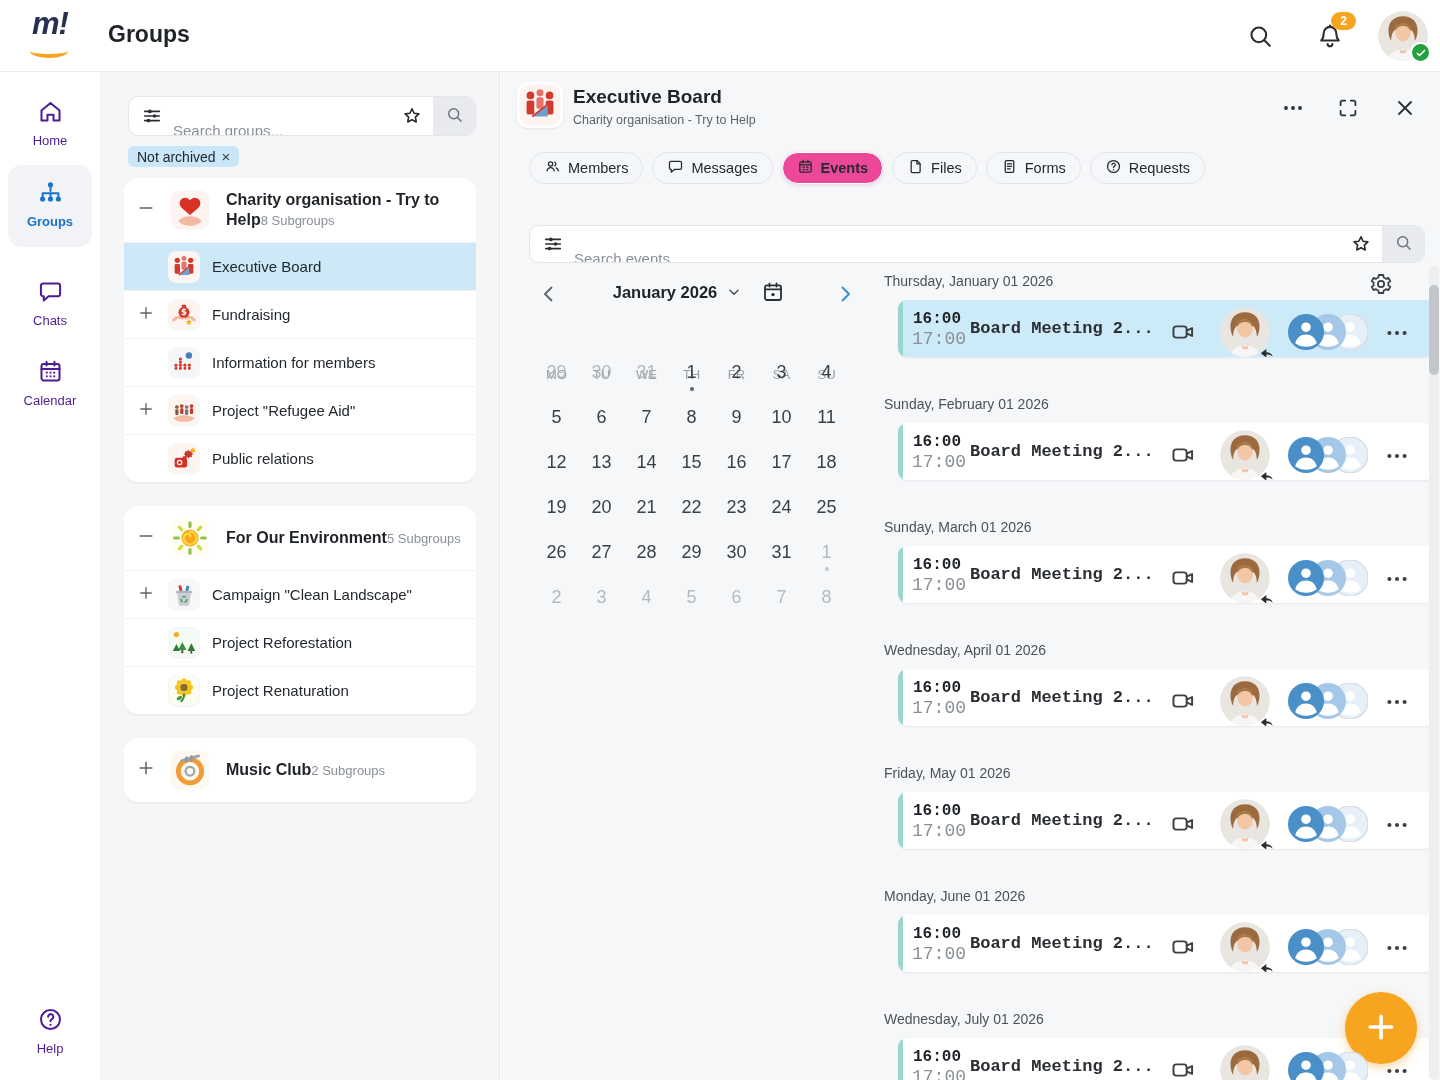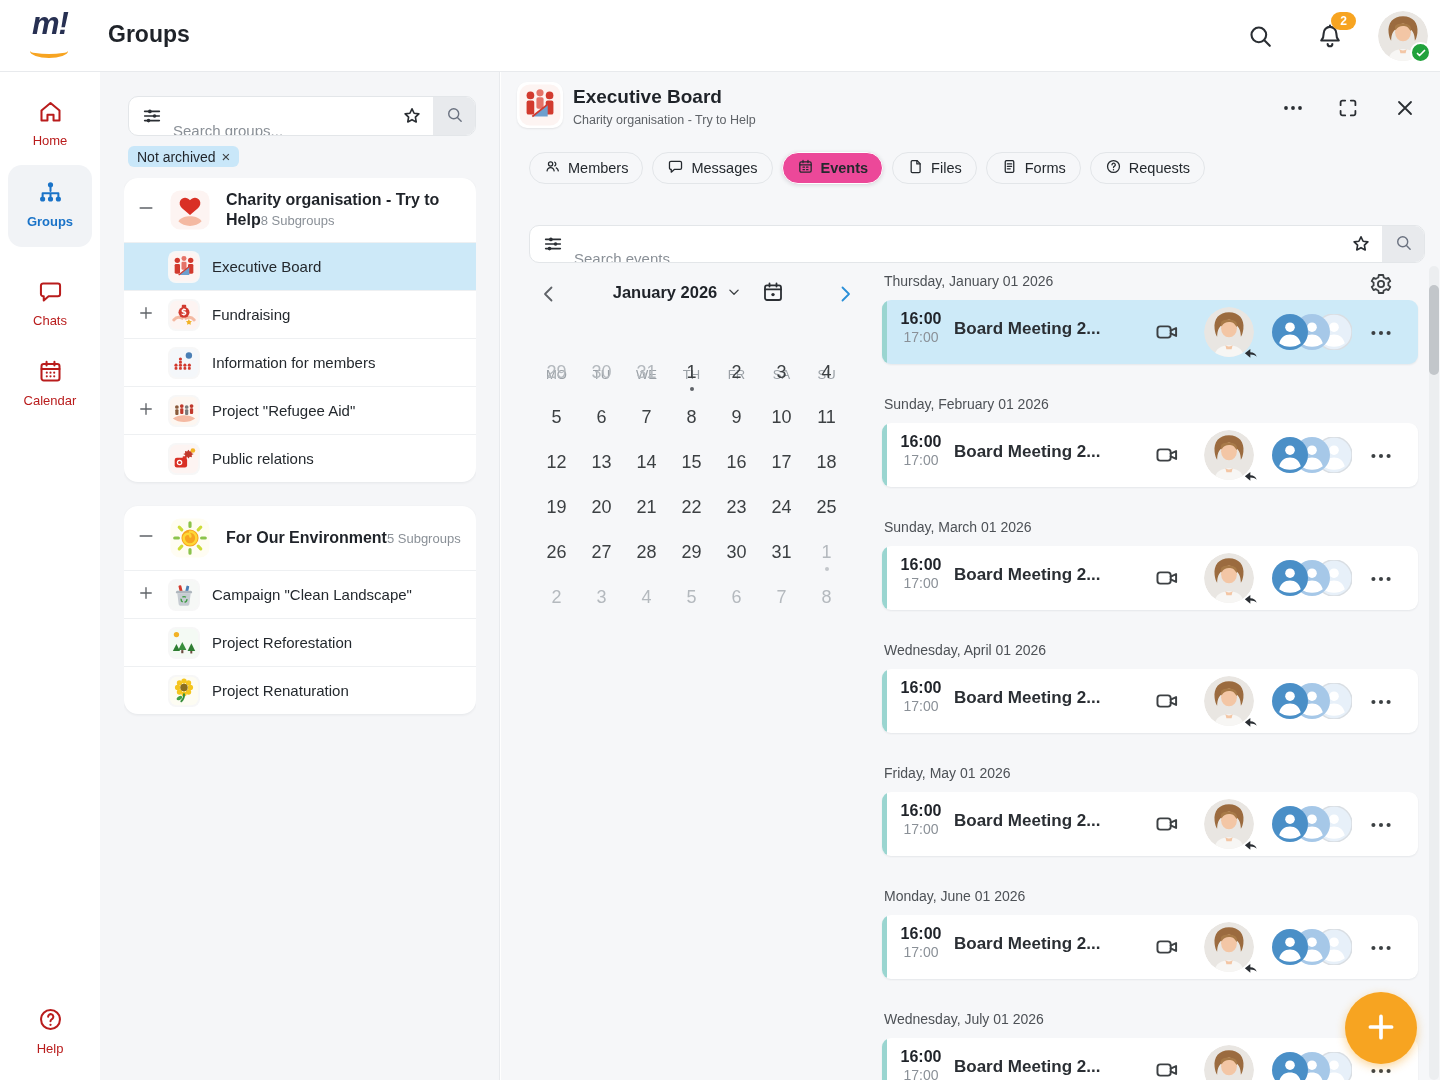--- a/index.html
+++ b/index.html
@@ -18,21 +18,21 @@
   .t-search { left:1246px; }
   .t-bell { left:1316px; }
   .badge { position:absolute; left:1331px; top:12px; min-width:25px; height:18px; background:#f7a421; color:#fff; font-size:12px; font-weight:bold; border-radius:9px; text-align:center; line-height:18px; padding:0 6px; }
   .t-avatar { position:absolute; left:1378px; top:11px; width:50px; height:50px; border-radius:50%; overflow:visible; cursor:pointer; }
   .t-avatar svg.photo { width:50px; height:50px; border-radius:50%; display:block; }
   .status-badge { position:absolute; right:-3px; bottom:-2px; width:21px; height:21px; border-radius:50%; background:#21a23c; border:2px solid #fff; display:flex; align-items:center; justify-content:center; }
   .status-badge svg { width:12px; height:12px; }
 
   
   .rail { position:absolute; left:0; top:72px; width:100px; bottom:0; background:#fff; }
-  .rail-item { position:absolute; left:8px; width:84px; text-align:center; color:#b91c1c; cursor:pointer; padding-top:6px; }
+  .rail-item { position:absolute; left:8px; width:84px; text-align:center; color:#4c1d95; cursor:pointer; padding-top:6px; }
   .rail-item svg { width:27px; height:27px; }
   .rail-item .lbl { display:block; font-size:13px; margin-top:4px; }
   .rail-item.active { background:#f1f3f6; border-radius:14px; color:#1a73c8; height:82px; padding-top:14px; }
   .rail-item.active .lbl { font-weight:bold; color:#1a73c8; }
   .ri-home { top:20px; }
   .ri-groups { top:93px; }
   .ri-chats { top:200px; }
   .ri-calendar { top:280px; }
   .ri-help { top:928px; }
 
@@ -104,26 +104,26 @@
   .cday { position:relative; display:flex; align-items:center; justify-content:center; font-size:18px; color:#3c4043; cursor:pointer; }
   .cday.muted { color:#b4b9be; }
   .ddot { position:absolute; left:50%; bottom:4px; width:4px; height:4px; margin-left:-2px; border-radius:50%; background:#5f6368; }
   .cday.muted .ddot { background:#c3c7cb; }
 
   
   .gear { position:absolute; left:868px; top:200px; width:24px; height:24px; color:#3c4043; cursor:pointer; }
   .gear svg { width:24px; height:24px; }
   #events { position:absolute; left:381px; top:0; width:536px; height:100%; }
   .esec-h { position:absolute; left:2px; font-size:14px; color:#4d5156; }
-  .ecard { position:absolute; left:0; width:536px; height:64px; background:#fff; border-radius:9px; box-shadow:0 1px 2px rgba(20,30,40,.07); overflow:hidden; cursor:pointer; }
+  .ecard { position:absolute; left:16px; width:536px; height:57px; background:#fff; border-radius:9px; box-shadow:0 1px 2px rgba(20,30,40,.07); overflow:hidden; cursor:pointer;font-family:Liberation Mono, monospace; }
   .ecard.selected { background:#cdeaf8; }
   .ebar { position:absolute; left:0; top:0; bottom:0; width:5px; background:#9ad5d0; }
   .etime { position:absolute; left:14px; top:10px; width:50px; text-align:center; }
   .etime b { display:block; font-size:16px; color:#1f2329; }
-  .etime span { display:block; font-size:14px; color:#8a9097; margin-top:1px; }
+  .etime span { display:block; font-size:18px; color:#8a9097; margin-top:1px; }
   .etitle { position:absolute; left:72px; top:19px; width:190px; font-size:17px; font-weight:bold; color:#2a2e33; white-space:nowrap; overflow:hidden; }
   .evideo { position:absolute; left:272px; top:19px; width:26px; height:26px; color:#3c4043; }
   .evideo svg { width:26px; height:26px; }
   .eavatar { position:absolute; left:322px; top:7px; width:50px; height:50px; }
   .eavatar svg.photo { width:50px; height:50px; border-radius:50%; display:block; }
   .emarker { position:absolute; right:-5px; bottom:-3px; width:16px; height:16px; color:#2a2e33; }
   .emarker svg { width:16px; height:16px; }
   .estack { position:absolute; left:390px; top:14px; width:90px; height:36px; }
   .pcirc { position:absolute; top:0; width:36px; height:36px; border-radius:50%; }
   .pcirc svg { width:36px; height:36px; }
@@ -402,20 +402,36 @@
                   <circle cx="18" cy="21.2" r="3"></circle>
                   <circle cx="12.9" cy="19.1" r="3"></circle>
                   <circle cx="10.8" cy="14" r="3"></circle>
                   <circle cx="12.9" cy="8.9" r="3"></circle>
                 </g>
                 <circle cx="18" cy="14" r="4.2" fill="#8a6d1f"></circle>
                 <path d="M18 21.5c.3 3.5-.8 6-3 8" stroke="#388e3c" stroke-width="2.2" fill="none" stroke-linecap="round"></path>
                 <ellipse cx="12.8" cy="26" rx="3.4" ry="2" fill="#43a047" transform="rotate(-28 12.8 26)"></ellipse>
               </svg></span>
             <span class="slbl">Project Renaturation</span>
+          </div>
+        </div>
+        <div class="gcard">
+          <div class="ghead">
+            <span class="gexp"><svg viewBox="0 0 24 24" fill="none" stroke="currentColor" stroke-width="1.8" stroke-linecap="round" stroke-linejoin="round">
+                <path d="M12 5v14M5 12h14"></path>
+              </svg></span>
+            <span class="gico"><svg viewBox="0 0 36 36">
+                <rect x="2" y="2" width="32" height="32" rx="8" fill="#fdf8f0"></rect>
+                <circle cx="18" cy="19" r="9.5" fill="none" stroke="#f29c38" stroke-width="4"></circle>
+                <circle cx="18" cy="19" r="3.6" fill="none" stroke="#9aa5ae" stroke-width="1.8"></circle>
+                <path d="M11 10.5 25 6.5" stroke="#9aa5ae" stroke-width="2.4" stroke-linecap="round"></path>
+                <rect x="14" y="7" width="2.2" height="5" rx="1" fill="#8d9aa5"></rect>
+                <rect x="18" y="6" width="2.2" height="5" rx="1" fill="#8d9aa5"></rect>
+              </svg></span>
+            <span class="gtxt"><span class="gtitle">Music Club</span><span class="gsub">2 Subgroups</span></span>
           </div>
         </div>
       </div>
   </aside>
 
   <main class="main">
     <div class="mh-ico"><svg viewBox="0 0 36 36">
           <rect x="2" y="2" width="32" height="32" rx="8" fill="#fdf4f2"></rect>
           <circle cx="10.5" cy="10.5" r="3" fill="#d23a2e"></circle>
           <rect x="7.5" y="14.5" width="6" height="11" rx="1.5" fill="#d23a2e"></rect>

